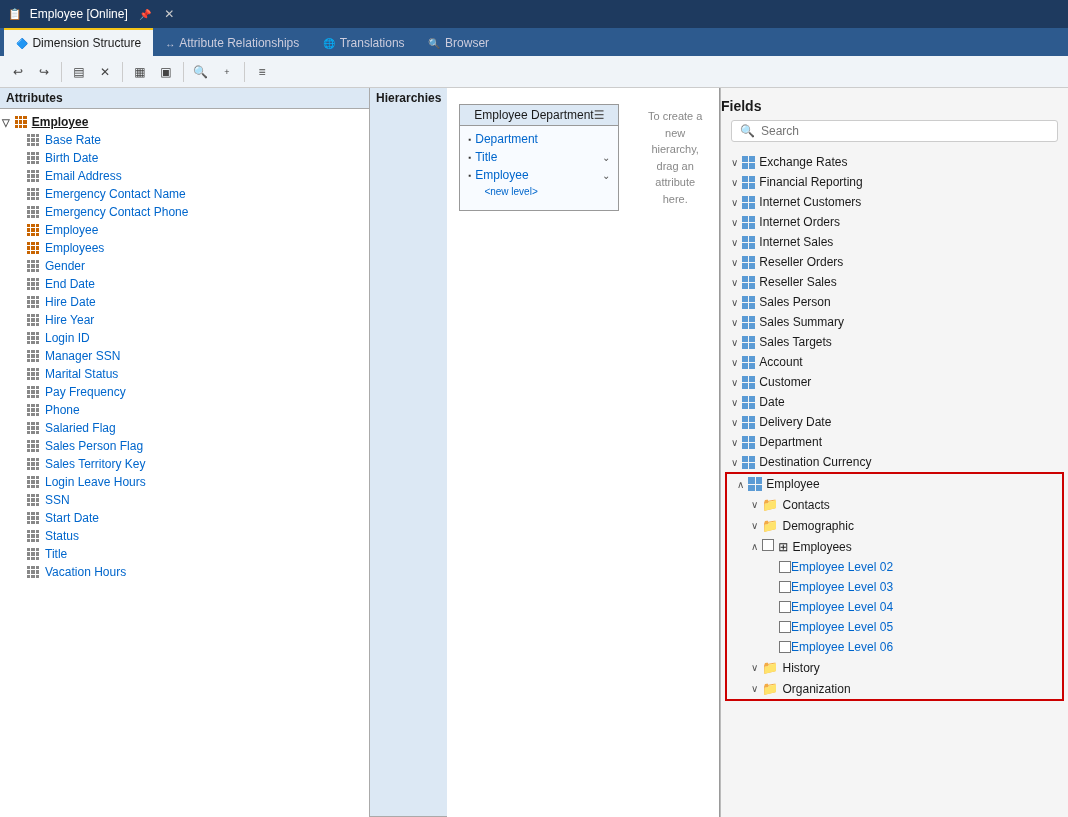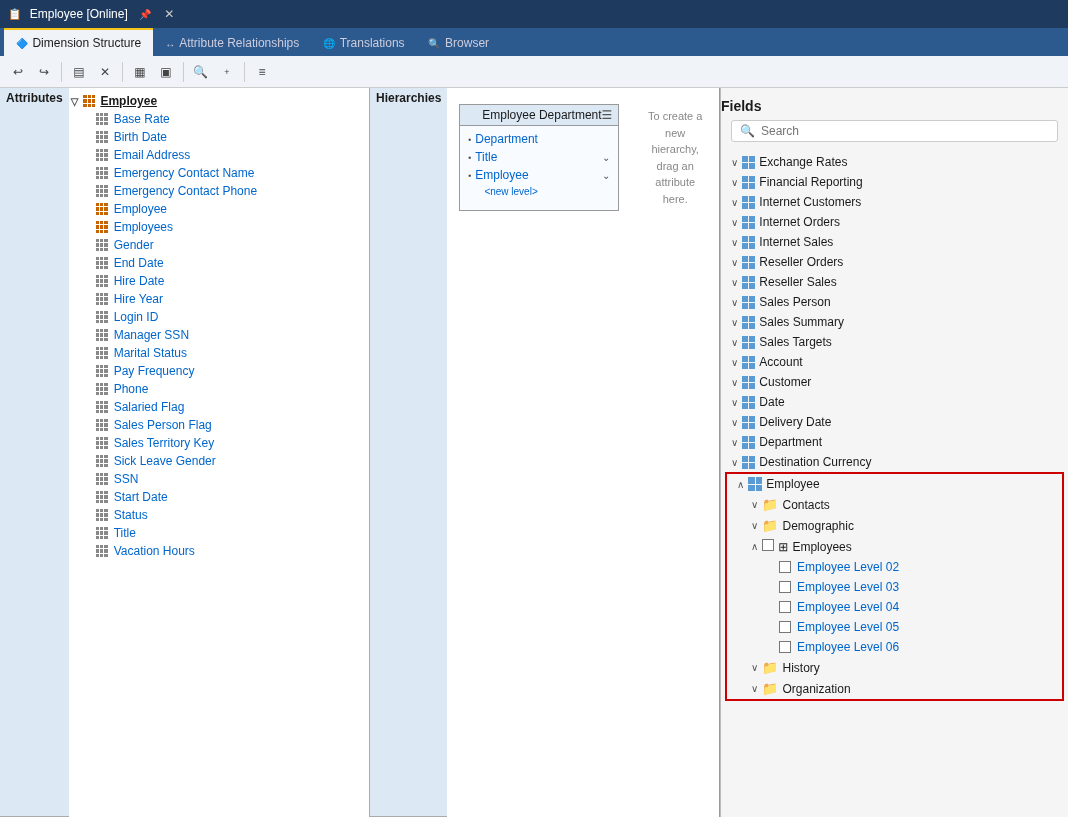--- a/index.html
+++ b/index.html
@@ -83,21 +83,21 @@
       display: flex;
       flex: 1;
       overflow: hidden;
     }
 
     
     .attributes-panel {
       width: 370px;
       border-right: 1px solid #aaa;
       display: flex;
-      flex-direction: row;
+      flex-direction: column;
       overflow: hidden;
     }
     .panel-header {
       background: #dce8f4;
       border-bottom: 1px solid #aaa;
       padding: 3px 6px;
       font-size: 12px;
       font-weight: 600;
       color: #1a1a1a;
       flex-shrink: 0;
@@ -142,21 +142,21 @@
       background: #f8fbff;
       min-width: 160px;
       display: inline-block;
     }
     .hierarchy-header {
       background: #dce8f4;
       border-bottom: 1px solid #999;
       padding: 3px 6px;
       display: flex;
       align-items: center;
-      justify-content: flex-end;
+      justify-content: center;
       font-size: 12px;
       font-weight: 500;
     }
     .hierarchy-items { padding: 4px 8px; }
     .hierarchy-item {
       display: flex;
       align-items: center;
       gap: 4px;
       padding: 2px 0;
       font-size: 12px;
@@ -248,21 +248,20 @@
       align-items: center;
       gap: 4px;
       padding: 3px 0 3px 24px;
       font-size: 12px;
       color: #1a1a1a;
       cursor: pointer;
     }
     .leaf-item {
       display: flex;
       align-items: center;
-      gap: 6px;
       padding: 3px 0 3px 52px;
       font-size: 12px;
       color: #0066cc;
       cursor: pointer;
     }
     .checkbox { width: 12px; height: 12px; border: 1px solid #777; background: #fff; display: inline-block; flex-shrink: 0; }
     .folder-icon { font-size: 13px; }
     .folder-icon.dark { color: #3a3a3a; }
 
     ::-webkit-scrollbar { width: 8px; height: 8px; }
@@ -631,21 +630,21 @@
                   <span></span>
                   <span></span>
                   <span></span>
                   <span></span>
                   <span></span>
                   <span></span>
                   <span></span>
                   <span></span>
                   <span></span>
                 </div>
-                <span>Sick Leave Gender</span>
+                <span>Login Leave Hours</span>
               </div>
               <div class="tree-item">
                 <span style="display:inline-block; width:16px;"></span>
                 <div class="grid-icon" style="margin-right:3px;">
                   <span></span>
                   <span></span>
                   <span></span>
                   <span></span>
                   <span></span>
                   <span></span>

